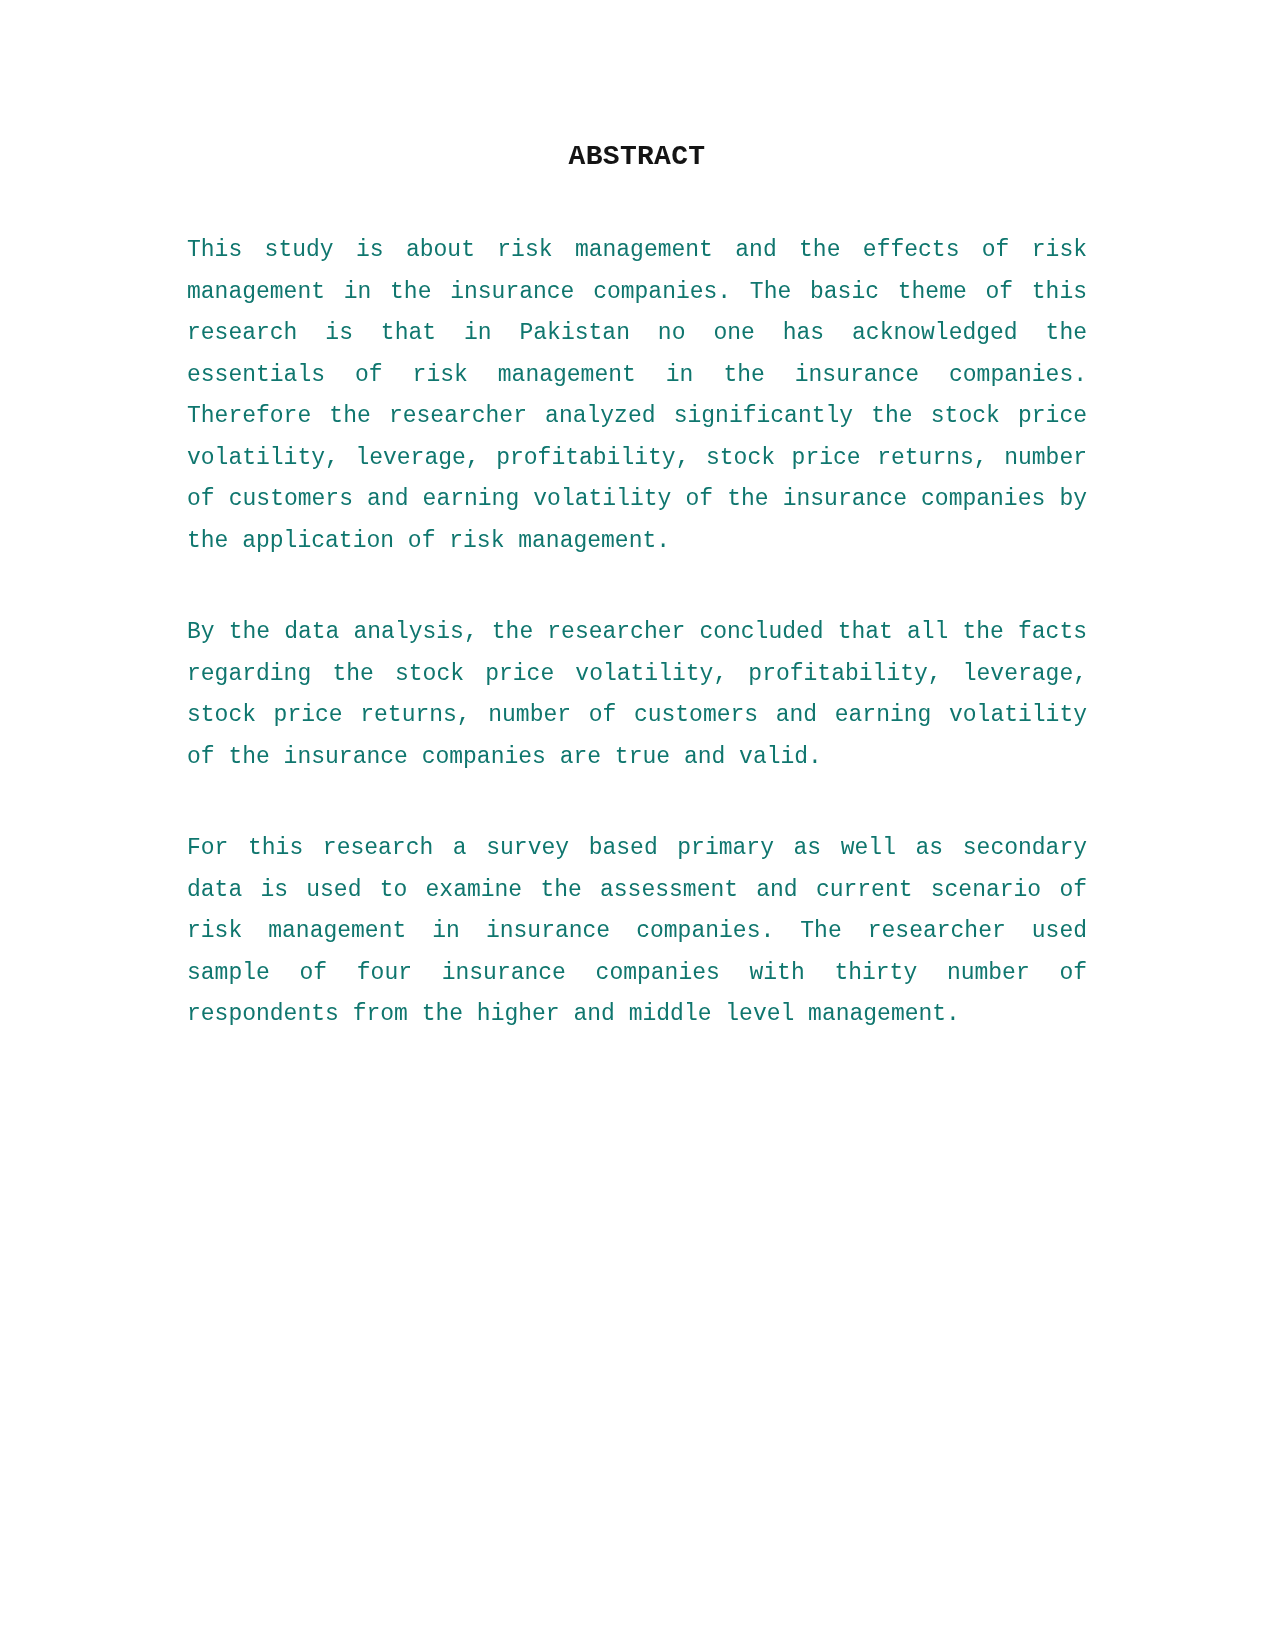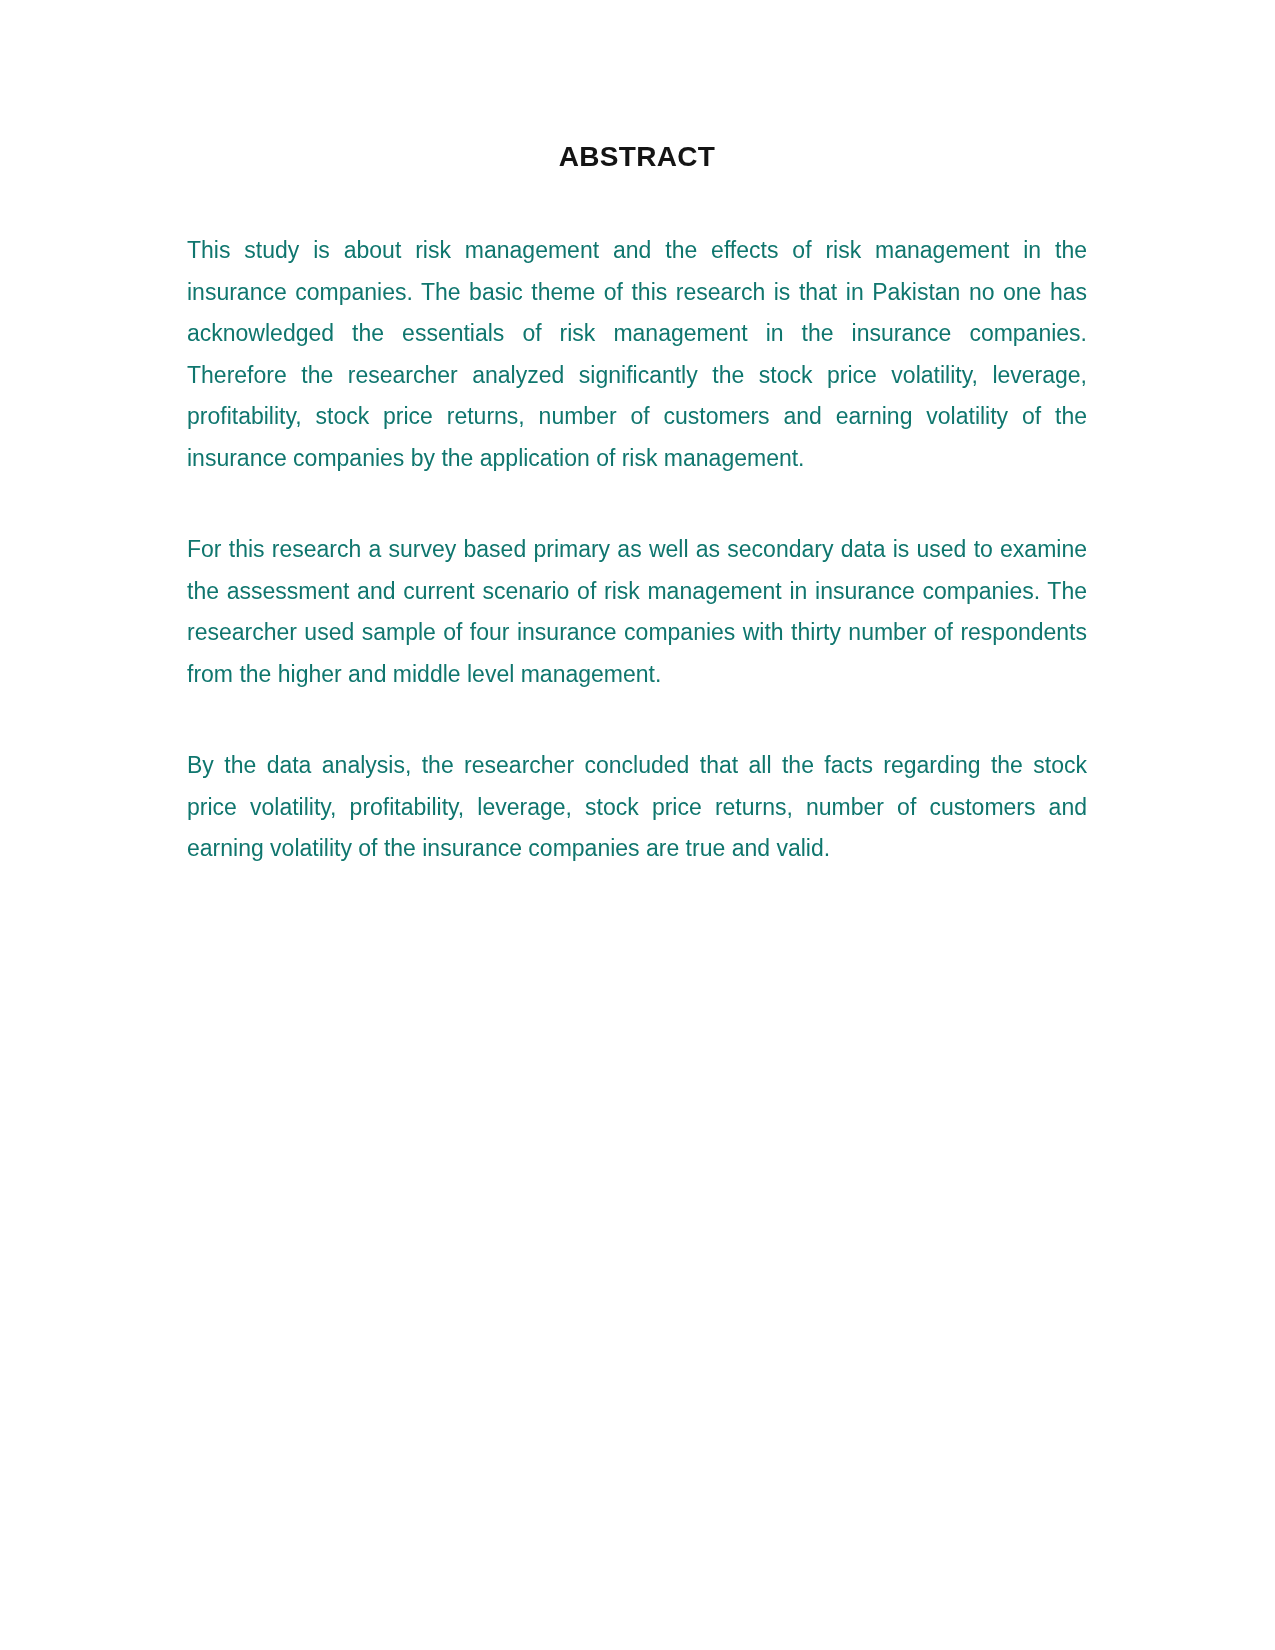--- a/index.html
+++ b/index.html
@@ -5,21 +5,21 @@
   html, body {
     margin: 0;
     padding: 0;
     background: #ffffff;
   }
   .page {
     position: relative;
     width: 1275px;
     height: 1650px;
     background: #ffffff;
-    font-family: Liberation Sans, sans-serif;
+    font-family: Liberation Mono, monospace;
     color: #1c1c1c;
     overflow: hidden;
     box-sizing: border-box;
   }
   .content {
     position: absolute;
     left: 187px;
     top: 140px;
     width: 900px;
   }
@@ -43,16 +43,16 @@
     margin-bottom: 0;
   }
 </style>
 </head>
 <body>
 
 <div class="page">
   <div class="content">
     <h1 class="doc-title">ABSTRACT</h1>
     <p class="para">This study is about risk management and the effects of risk management in the insurance companies. The basic theme of this research is that in Pakistan no one has acknowledged the essentials of risk management in the insurance companies. Therefore the researcher analyzed significantly the stock price volatility, leverage, profitability, stock price returns, number of customers and earning volatility of the insurance companies by the application of risk management.</p>
+    <p class="para">By the data analysis, the researcher concluded that all the facts regarding the stock price volatility, profitability, leverage, stock price returns, number of customers and earning volatility of the insurance companies are true and valid.</p>
     <p class="para">For this research a survey based primary as well as secondary data is used to examine the assessment and current scenario of risk management in insurance companies. The researcher used sample of four insurance companies with thirty number of respondents from the higher and middle level management.</p>
-    <p class="para">By the data analysis, the researcher concluded that all the facts regarding the stock price volatility, profitability, leverage, stock price returns, number of customers and earning volatility of the insurance companies are true and valid.</p>
   </div>
 </div>
 
 </body></html>

